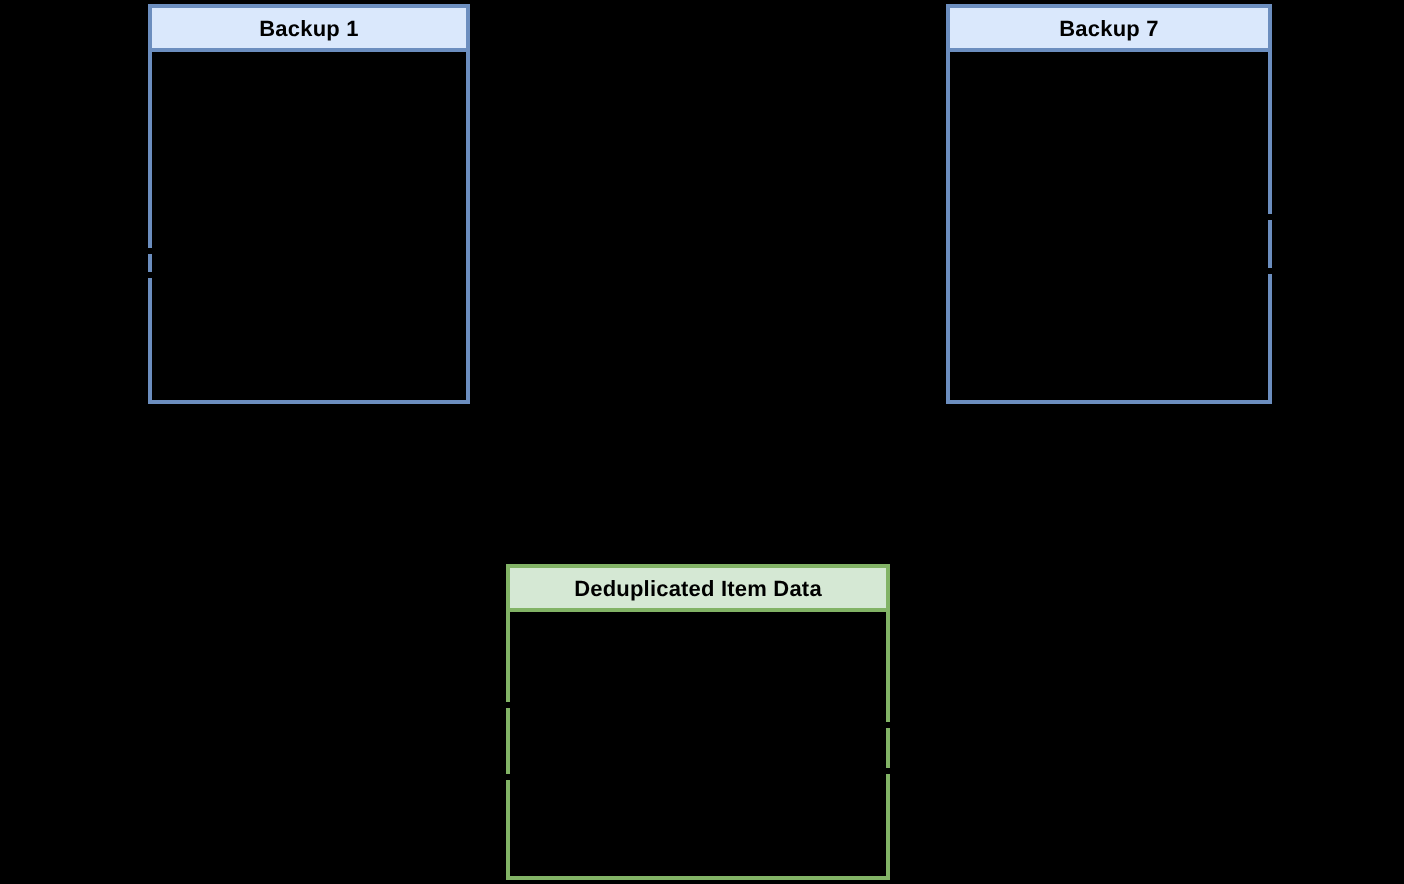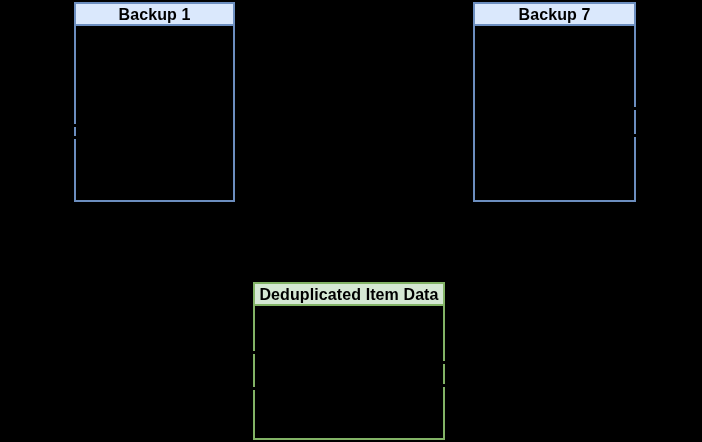--- a/index.html
+++ b/index.html
@@ -25,21 +25,21 @@
   }
   .node .title {
     position: absolute;
     left: 0;
     top: 0;
     right: 0;
     box-sizing: border-box;
     height: 24px;
     line-height: 22px;
     text-align: center;
-    font-size: 16px;
+    font-size: 11px;
     font-weight: bold;
     color: #000000;
     letter-spacing: 0.1px;
     white-space: nowrap;
     overflow: hidden;
   }
   .node .body {
     position: absolute;
     left: 0;
     right: 0;

